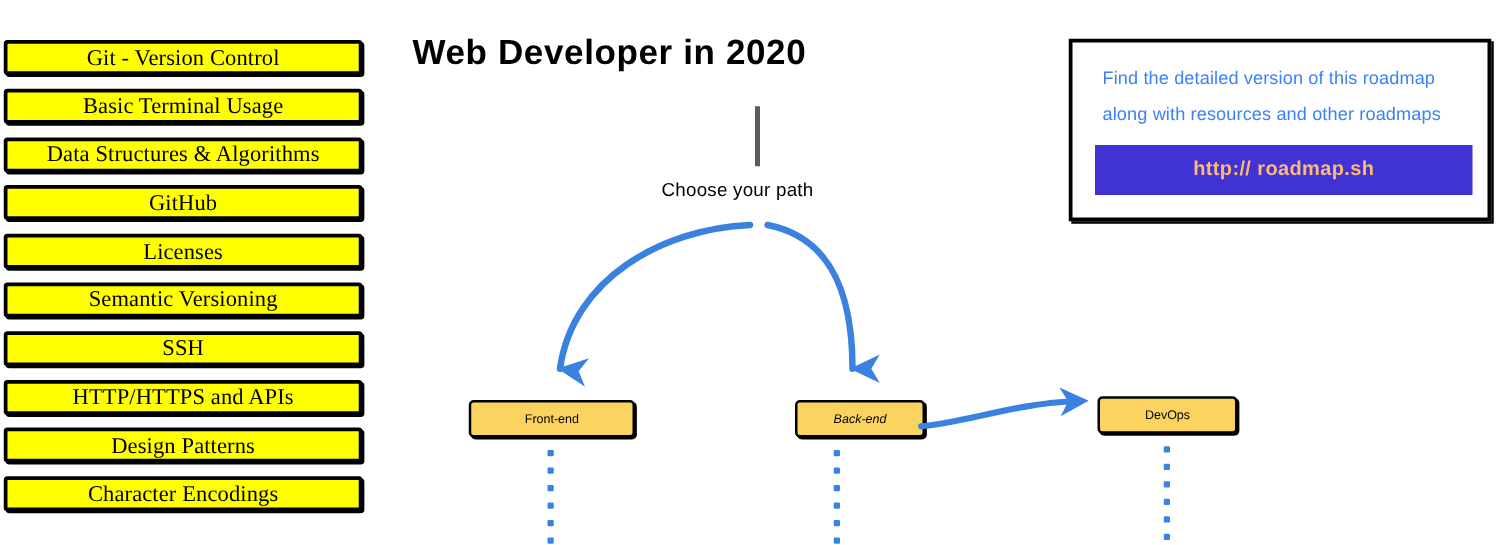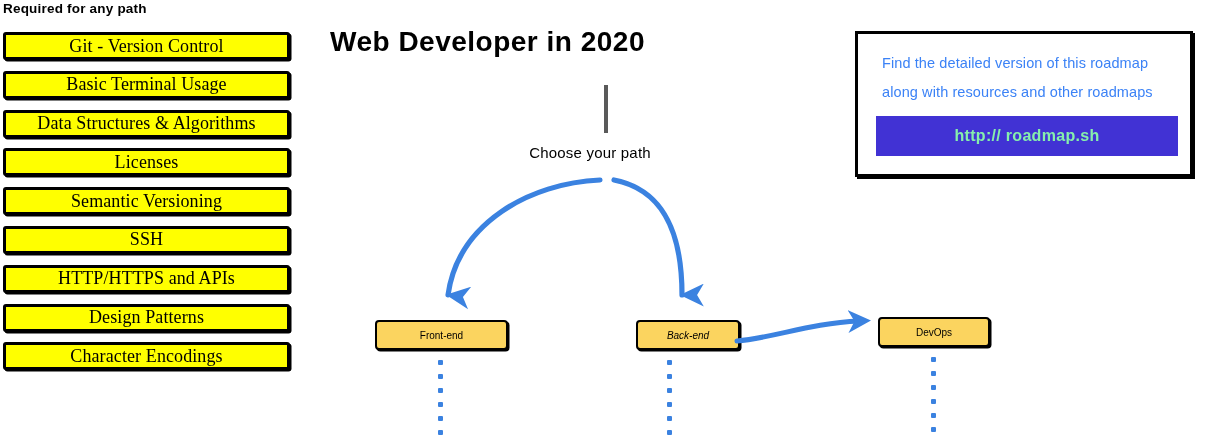--- a/index.html
+++ b/index.html
@@ -170,42 +170,44 @@
   #roadmap-link-button {
     position: absolute;
     left: 18px;
     top: 82px;
     width: 302px;
     height: 40px;
     background: #4132d4;
     display: flex;
     align-items: center;
     justify-content: center;
-    color: #86efac;
+    color: #fdba74;
     font-size: 16px;
     font-weight: bold;
     letter-spacing: 0.3px;
   }
 </style>
 </head>
 <body>
 
 <div id="required-section">
 
-  <div id="required-heading">Required for any path</div>
 
   <div id="required-list">
     <div class="req-item">
       <span>Git - Version Control</span>
     </div>
     <div class="req-item">
       <span>Basic Terminal Usage</span>
     </div>
     <div class="req-item">
       <span>Data Structures &amp; Algorithms</span>
+    </div>
+    <div class="req-item">
+      <span>GitHub</span>
     </div>
     <div class="req-item">
       <span>Licenses</span>
     </div>
     <div class="req-item">
       <span>Semantic Versioning</span>
     </div>
     <div class="req-item">
       <span>SSH</span>
     </div>

